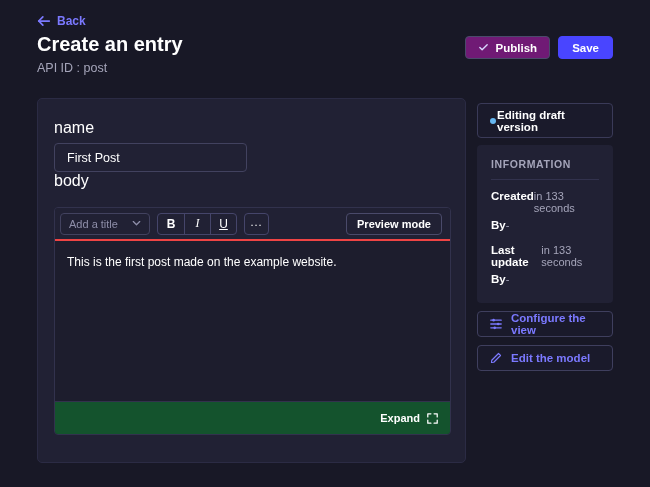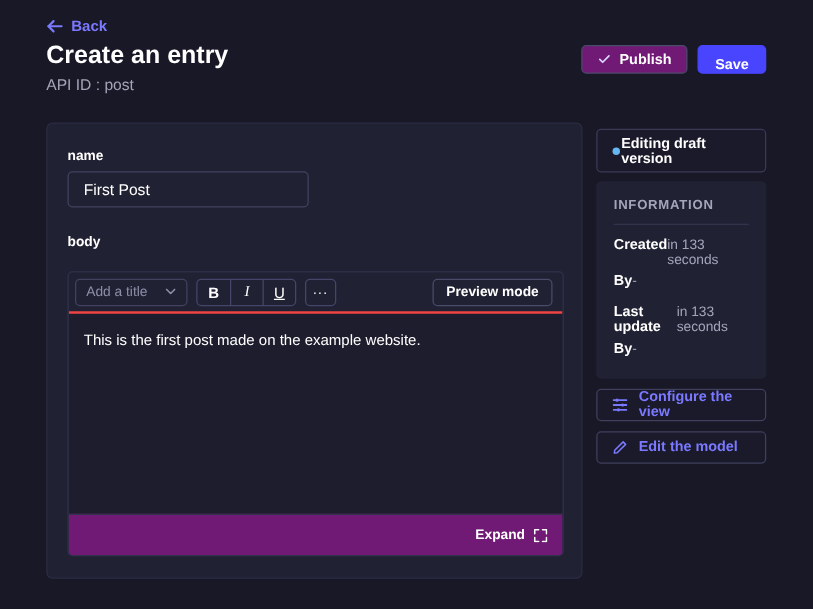--- a/index.html
+++ b/index.html
@@ -23,36 +23,36 @@
   .page-title { left:37px; top:33px; font-size:20px; font-weight:700; color:#ffffff; }
   .page-subtitle { left:37px; top:61px; font-size:12.5px; color:#a5a5ba; }
 
   .header-actions { right:37px; top:36px; display:flex; gap:8px; }
   .btn {
     display:flex; align-items:center; justify-content:center; gap:7px;
     height:23px; border-radius:4px; font-size:11.5px; font-weight:600;
     cursor:pointer; white-space:nowrap;
   }
   .btn-tertiary { background:#701a75; border:1px solid #4a4a6a; color:#ffffff; padding:0 12px; }
-  .btn-primary { background:#4945ff; color:#ffffff; padding:0 13px; border:1px solid #4945ff;align-items:flex-end; }
+  .btn-primary { background:#4945ff; color:#ffffff; padding:0 13px; border:1px solid #4945ff; }
 
   
   .card {
     left:37px; top:98px; width:429px; height:365px;
     background:#212134; border:1px solid #2b2b44; border-radius:5px;
     padding:20px 16px;
   }
-  .field-label { font-size:11px; font-weight:700; color:#ffffff; display:block; }
+  .field-label { font-size:16px; font-weight:400; color:#ffffff; display:block; }
   .text-input {
     margin-top:6px; width:193px; height:29px;
     background:#212134; border:1px solid #42425f; border-radius:4px;
     color:#ffffff; font-size:12.5px; padding:0 12px;
     font-family:"Liberation Sans", sans-serif; outline:none;
   }
-  .body-label { margin-top:22px; }
+  .body-label { }
 
   
   .editor {
     margin-top:17px; width:397px; height:228px;
     border:1px solid #32324d; border-radius:4px;
     display:flex; flex-direction:column; overflow:hidden;
   }
   .editor-toolbar {
     height:31px; flex:0 0 31px; background:#212134;
     display:flex; align-items:center; padding:0 5px; gap:7px;
@@ -87,21 +87,21 @@
     display:flex; align-items:center; padding:0 10px;
     color:#ffffff; font-size:11px; font-weight:700; cursor:pointer;
     margin-right:3px;
   }
   .editor-content {
     flex:1; background:#1d1d2d; border-top:2px solid #ef4444;
     padding:12px 12px; font-size:12px; color:#ffffff; line-height:1.5;
     cursor:text;
   }
   .editor-footer {
-    flex:0 0 33px; background:#701a75; border-top:1px solid #32324d;
+    flex:0 0 33px; background:#14532d; border-top:1px solid #32324d;
     display:flex; justify-content:flex-end;
     padding:0 12px; gap:7px;
   }
   .expand-label { font-size:11px; font-weight:700; color:#ffffff; cursor:pointer;
     display:flex; align-items:center; gap:7px; }
 
   
   .sidebar { left:477px; top:103px; width:136px; }
   .draft-box {
     width:136px; height:35px; border:1px solid #3a3a58; border-radius:4px;

